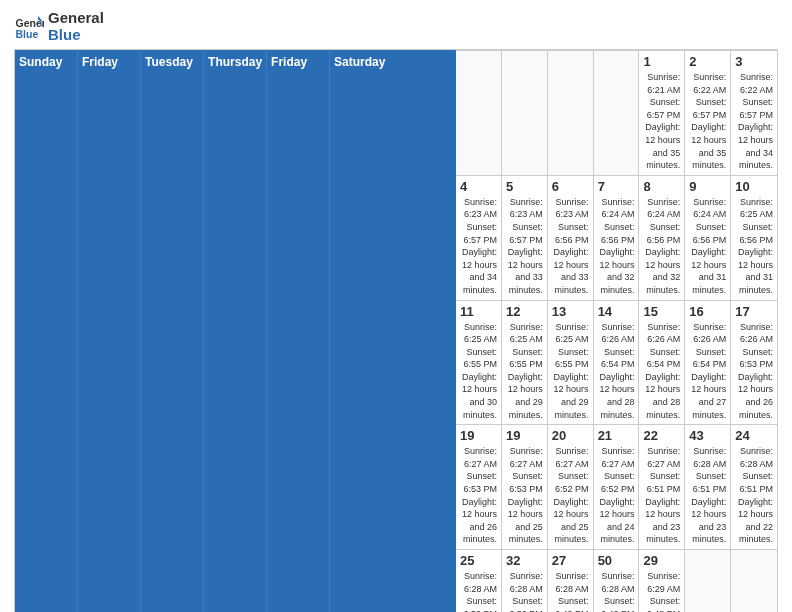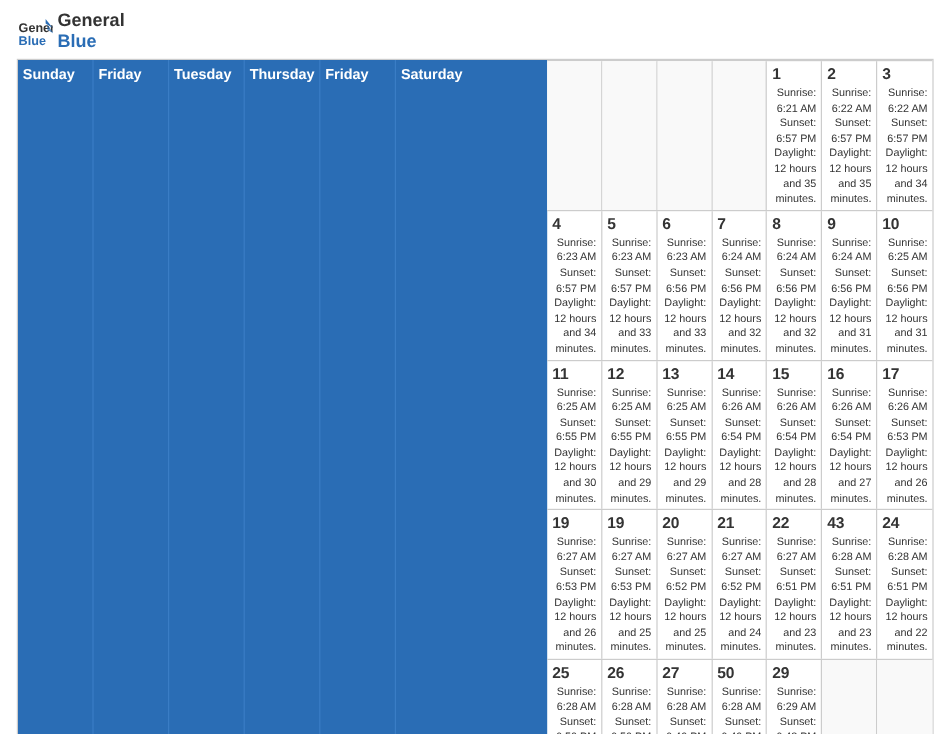--- a/index.html
+++ b/index.html
@@ -330,21 +330,21 @@
         </div>
         <div class="calendar-row">
           <div class="calendar-cell">
             <div class="day-number">25</div>
             <div class="day-info" style="white-space: pre-line;">Sunrise: 6:28 AM
 Sunset: 6:50 PM
 Daylight: 12 hours
 and 22 minutes.</div>
           </div>
           <div class="calendar-cell">
-            <div class="day-number">26</div>
+            <div class="day-number">32</div>
             <div class="day-info" style="white-space: pre-line;">Sunrise: 6:28 AM
 Sunset: 6:50 PM
 Daylight: 12 hours
 and 21 minutes.</div>
           </div>
           <div class="calendar-cell">
             <div class="day-number">27</div>
             <div class="day-info" style="white-space: pre-line;">Sunrise: 6:28 AM
 Sunset: 6:49 PM
 Daylight: 12 hours

